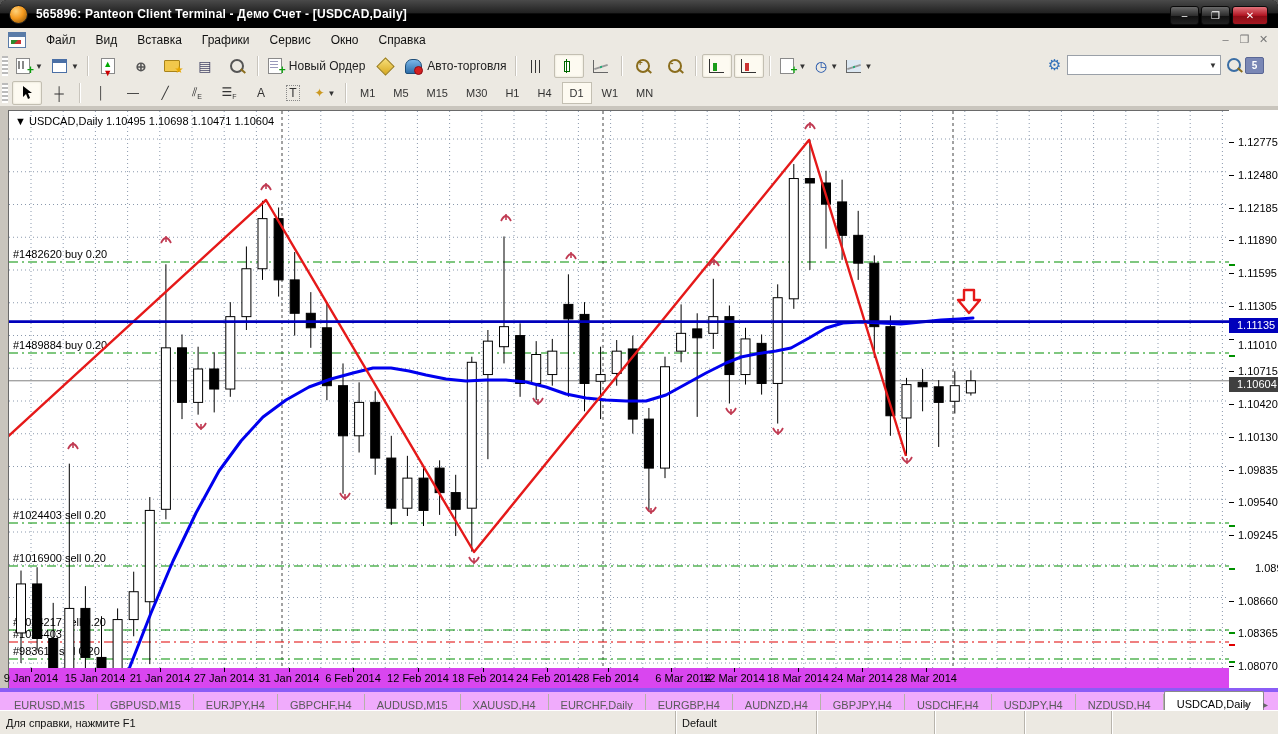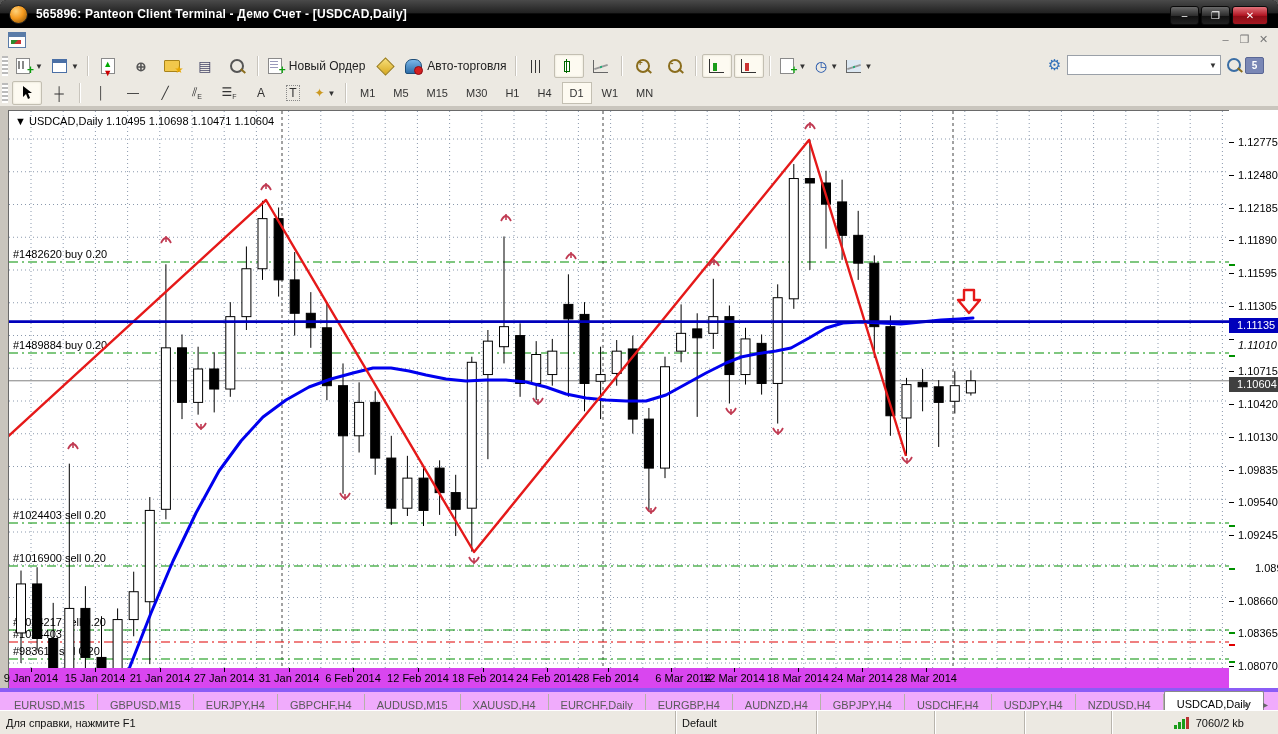--- a/index.html
+++ b/index.html
@@ -121,20 +121,29 @@
     <div class="titletext">565896: Panteon Client Terminal - Демо Счет - [USDCAD,Daily]</div>
     <div class="winbtns">
       <div class="wbtn">–</div>
       <div class="wbtn">❐</div>
       <div class="wbtn close">✕</div>
     </div>
   </div>
 
   <div class="menubar">
     <div class="sysicon"></div>
+    <div id="menuitems" style="display:flex">
+        <div class="menuitem">Файл</div>
+        <div class="menuitem">Вид</div>
+        <div class="menuitem">Вставка</div>
+        <div class="menuitem">Графики</div>
+        <div class="menuitem">Сервис</div>
+        <div class="menuitem">Окно</div>
+        <div class="menuitem">Справка</div>
+      </div>
     <div class="mdibtns">
       <div class="mdibtn">–</div>
       <div class="mdibtn">❐</div>
       <div class="mdibtn">✕</div>
     </div>
   </div>
 
   <div class="tb" id="tb1">
     <div class="grip"></div>
     <div class="tbtn">
@@ -565,21 +574,21 @@
         <span class="pl" style="top: 58.75px;">1.12480</span>
         <span class="tick" style="top: 64.75px;"></span>
         <span class="pl" style="top: 91.5px;">1.12185</span>
         <span class="tick" style="top: 97.5px;"></span>
         <span class="pl" style="top: 124.25px;">1.11890</span>
         <span class="tick" style="top: 130.25px;"></span>
         <span class="pl" style="top: 157px;">1.11595</span>
         <span class="tick" style="top: 163px;"></span>
         <span class="pl" style="top: 189.75px;">1.11305</span>
         <span class="tick" style="top: 195.75px;"></span>
-        <span class="pl" style="top: 229px; font-style: italic;">1.11010</span>
+        <span class="pl" style="top: 229px;">1.11010</span>
         <span class="tick" style="top: 228.5px;"></span>
         <span class="pl" style="top: 255.25px;">1.10715</span>
         <span class="tick" style="top: 261.25px;"></span>
         <span class="pl" style="top: 288px;">1.10420</span>
         <span class="tick" style="top: 294px;"></span>
         <span class="pl" style="top: 320.75px;">1.10130</span>
         <span class="tick" style="top: 326.75px;"></span>
         <span class="pl" style="top: 353.5px;">1.09835</span>
         <span class="tick" style="top: 359.5px;"></span>
         <span class="pl" style="top: 386.25px;">1.09540</span>
@@ -625,24 +634,15 @@
       </div>
     <div class="tabscroll">◂ ▸</div>
   </div>
 
   <div id="statusbar">
     <div class="scell" style="width:676px">Для справки, нажмите F1</div>
     <div class="scell" style="width:141px">Default</div>
     <div class="scell" style="width:118px"></div>
     <div class="scell" style="width:90px"></div>
     <div class="scell" style="width:87px"></div>
-    <div class="scell" style="border-right:none;flex:1;justify-content:flex-end;padding-right:34px">
-      <span class="conbars">
-        <i style="height:4px;background:#1a9c1a"></i>
-          <i style="height:7px;background:#1a9c1a"></i>
-          <i style="height:10px;background:#1a9c1a"></i>
-          <i style="height:12px;background:#b33"></i>
-      </span>
-      <span>7060/2 kb</span>
-    </div>
   </div>
 
 </div>
 
 </body></html>

